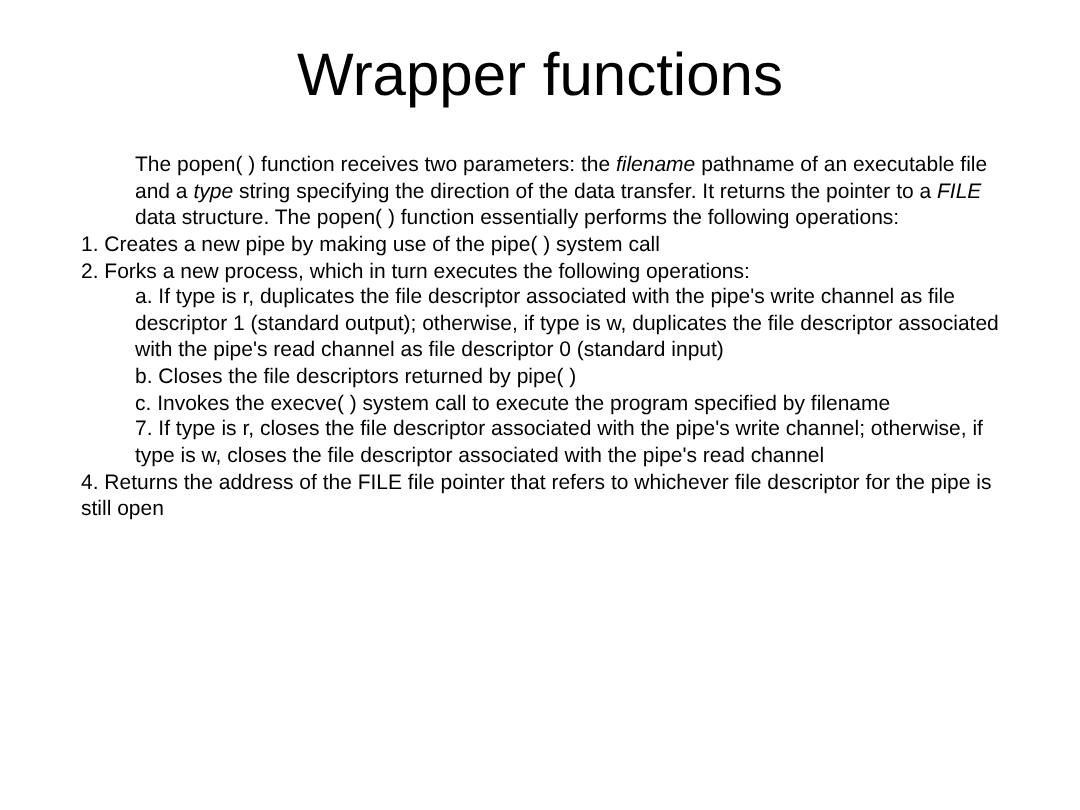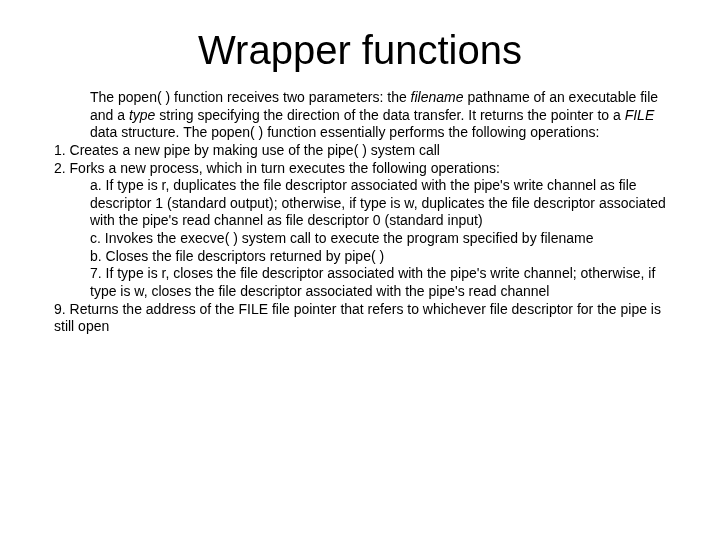--- a/index.html
+++ b/index.html
@@ -15,21 +15,21 @@
   .slide {
     width: 720px;
     height: 540px;
     box-sizing: border-box;
     padding: 24px 54px 24px 54px;
   }
   .title {
     font-size: 40px;
     font-weight: normal;
     text-align: center;
-    margin: 4px 0 16px 0;
+    margin: 4px 0 28px 0;
     letter-spacing: 0px;
   }
   .body {
     font-size: 14px;
     line-height: 1.26;
   }
   
   .block {
     margin: 0;
   }
@@ -50,19 +50,19 @@
 <div class="slide">
   <div class="title">Wrapper functions</div>
 
   <div class="body">
 
     <div class="block intro"><span>The popen( ) function receives two parameters: the </span><span class="it">filename</span><span> pathname of an executable file and a </span><span class="it">type</span><span> string specifying the direction of the data transfer. It returns the pointer to a </span><span class="it">FILE</span><span> data structure. The popen( ) function essentially performs the following operations:</span></div>
 
     <div class="block num">1. Creates a new pipe by making use of the pipe( ) system call</div>
     <div class="block num">2. Forks a new process, which in turn executes the following operations:</div>
     <div class="block sub">a. If type is r, duplicates the file descriptor associated with the pipe's write channel as file descriptor 1 (standard output); otherwise, if type is w, duplicates the file descriptor associated with the pipe's read channel as file descriptor 0 (standard input)</div>
+    <div class="block sub">b. Closes the file descriptors returned by pipe( )</div>
     <div class="block sub">c. Invokes the execve( ) system call to execute the program specified by filename</div>
-    <div class="block sub">b. Closes the file descriptors returned by pipe( )</div>
     <div class="block sub">7. If type is r, closes the file descriptor associated with the pipe's write channel; otherwise, if type is w, closes the file descriptor associated with the pipe's read channel</div>
-    <div class="block num">9. Returns the address of the FILE file pointer that refers to whichever file descriptor for the pipe is still open</div>
+    <div class="block num">4. Returns the address of the FILE file pointer that refers to whichever file descriptor for the pipe is still open</div>
 
   </div>
 </div>
 
 </body></html>

